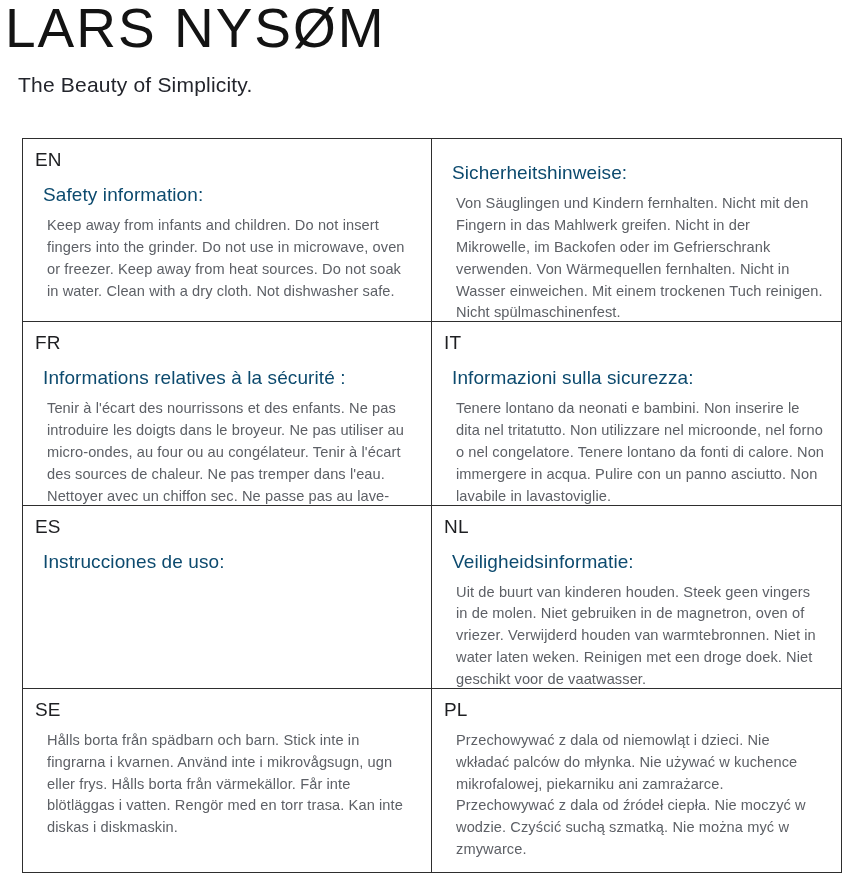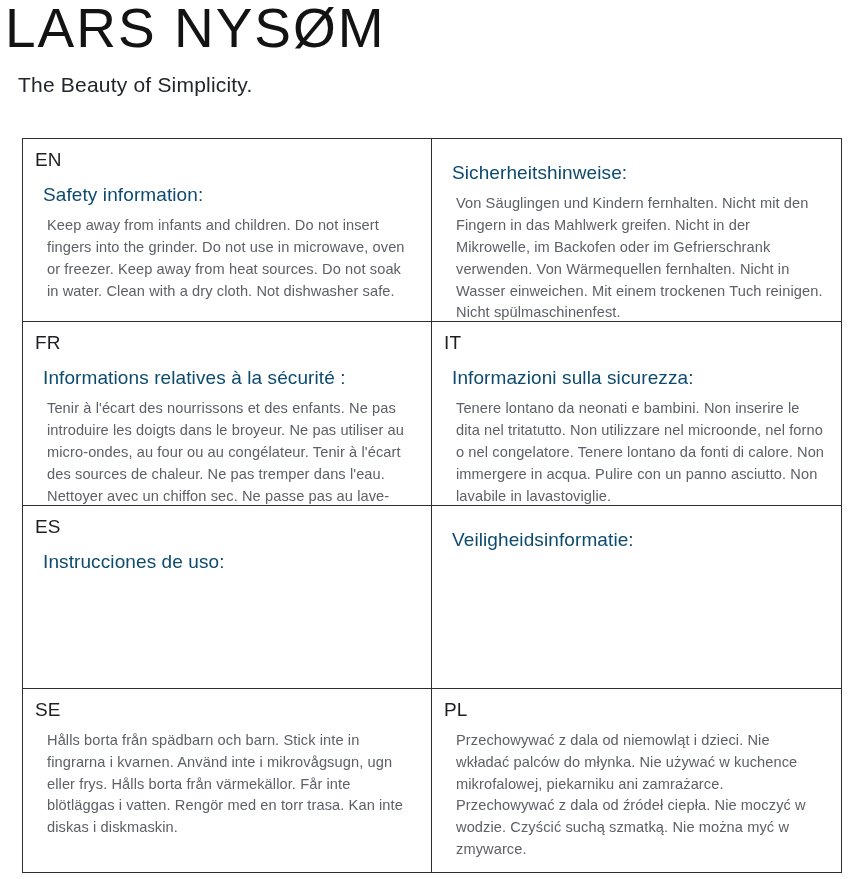--- a/index.html
+++ b/index.html
@@ -109,21 +109,23 @@
     <h2 class="heading">Informazioni sulla sicurezza:</h2>
     <p class="copy">Tenere lontano da neonati e bambini. Non inserire le dita nel tritatutto. Non utilizzare nel microonde, nel forno o nel congelatore. Tenere lontano da fonti di calore. Non immergere in acqua. Pulire con un panno asciutto. Non lavabile in lavastoviglie.</p>
   </section>
 
   <section class="cell">
     <div class="lang">ES</div>
     <h2 class="heading">Instrucciones de uso:</h2>
   </section>
 
   <section class="cell">
+    <div class="lang">NL</div>
     <h2 class="heading">Veiligheidsinformatie:</h2>
+    <p class="copy">Uit de buurt van kinderen houden. Steek geen vingers in de molen. Niet gebruiken in de magnetron, oven of vriezer. Verwijderd houden van warmtebronnen. Niet in water laten weken. Reinigen met een droge doek. Niet geschikt voor de vaatwasser.</p>
   </section>
 
   <section class="cell">
     <div class="lang">SE</div>
     <p class="copy">Hålls borta från spädbarn och barn. Stick inte in fingrarna i kvarnen. Använd inte i mikrovågsugn, ugn eller frys. Hålls borta från värmekällor. Får inte blötläggas i vatten. Rengör med en torr trasa. Kan inte diskas i diskmaskin.</p>
   </section>
 
   <section class="cell">
     <div class="lang">PL</div>
     <p class="copy">Przechowywać z dala od niemowląt i dzieci. Nie wkładać palców do młynka. Nie używać w kuchence mikrofalowej, piekarniku ani zamrażarce. Przechowywać z dala od źródeł ciepła. Nie moczyć w wodzie. Czyścić suchą szmatką. Nie można myć w zmywarce.</p>

